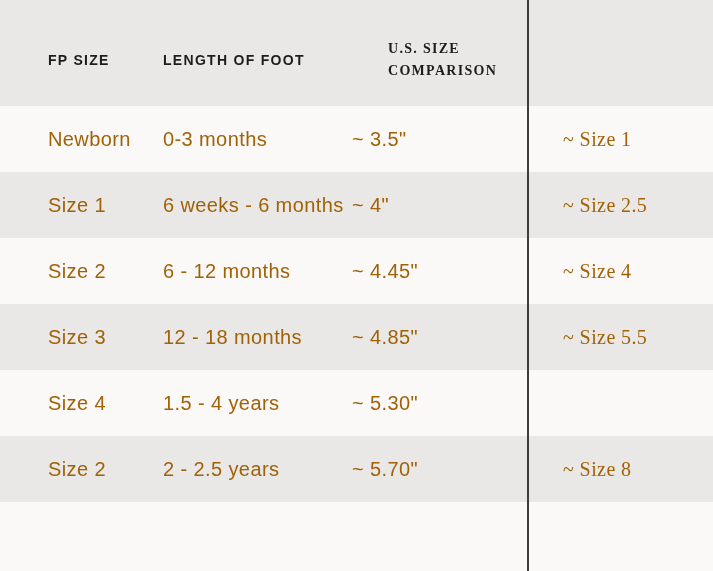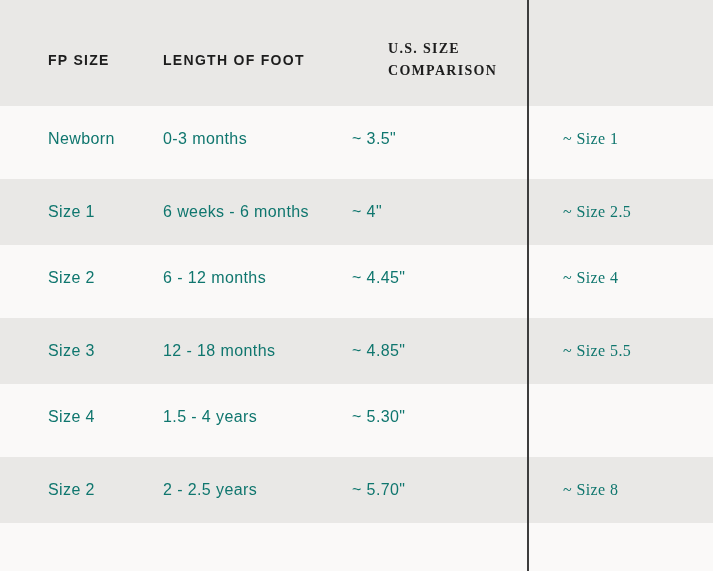--- a/index.html
+++ b/index.html
@@ -30,25 +30,25 @@
     padding-top: 13px;
     font-size: 14px;
     font-weight: bold;
     letter-spacing: 1.3px;
     line-height: 22px;
     color: #1d1d1d;
     text-transform: uppercase;
   }
   .row.body {
     height: 66px;
-    font-size: 16px;
+    font-size: 20px;
     letter-spacing: 0.4px;
-    color: #0f766e;
+    color: #a16207;
   }
-  .row.band-dark { background: #e9e8e6; margin-top: 7px; }
+  .row.band-dark { background: #e9e8e6; }
   .row.band-light { background: #faf9f8; }
   .row.body:last-child {
     flex: 1;
     height: auto;
     padding-bottom: 20px;
   }
   .cell { display: block; }
   .cell.us-size { padding-left: 36px; font-family: Liberation Serif, serif; }
   .row.header .cell.us-size { max-width: 140px; }
   .col-divider {

